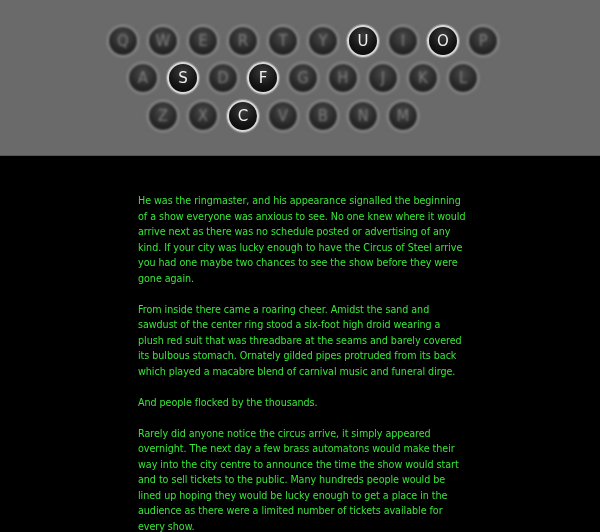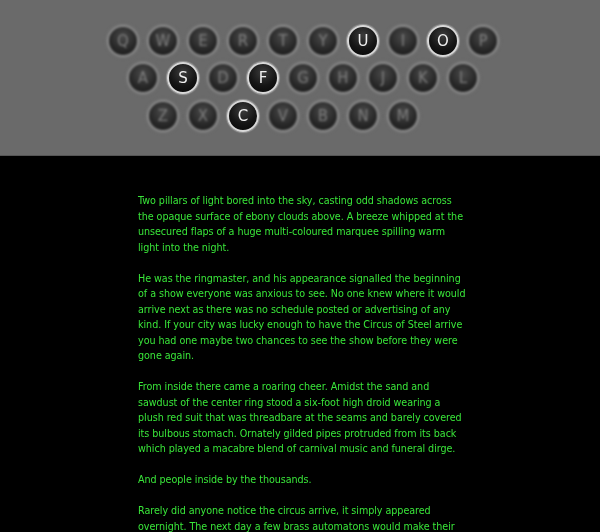--- a/index.html
+++ b/index.html
@@ -129,18 +129,17 @@
     </div>
   <div class="key" style="left:347px;top:100px;">
       <span>N</span>
     </div>
   <div class="key" style="left:387px;top:100px;">
       <span>M</span>
     </div>
 </div>
 
 <div class="story">
-  <p>Two pillars of light bored into the sky, casting odd shadows across the opaque surface of ebony clouds above. A breeze whipped at the unsecured flaps of a huge multi-coloured marquee spilling warm light into the night.</p>
   <p>He was the ringmaster, and his appearance signalled the beginning of a show everyone was anxious to see. No one knew where it would arrive next as there was no schedule posted or advertising of any kind. If your city was lucky enough to have the Circus of Steel arrive you had one maybe two chances to see the show before they were gone again.</p>
   <p>From inside there came a roaring cheer. Amidst the sand and sawdust of the center ring stood a six-foot high droid wearing a plush red suit that was threadbare at the seams and barely covered its bulbous stomach. Ornately gilded pipes protruded from its back which played a macabre blend of carnival music and funeral dirge.</p>
-  <p>And people inside by the thousands.</p>
+  <p>And people flocked by the thousands.</p>
   <p>Rarely did anyone notice the circus arrive, it simply appeared overnight. The next day a few brass automatons would make their way into the city centre to announce the time the show would start and to sell tickets to the public. Many hundreds people would be lined up hoping they would be lucky enough to get a place in the audience as there were a limited number of tickets available for every show.</p>
 </div>
 
 </body></html>

